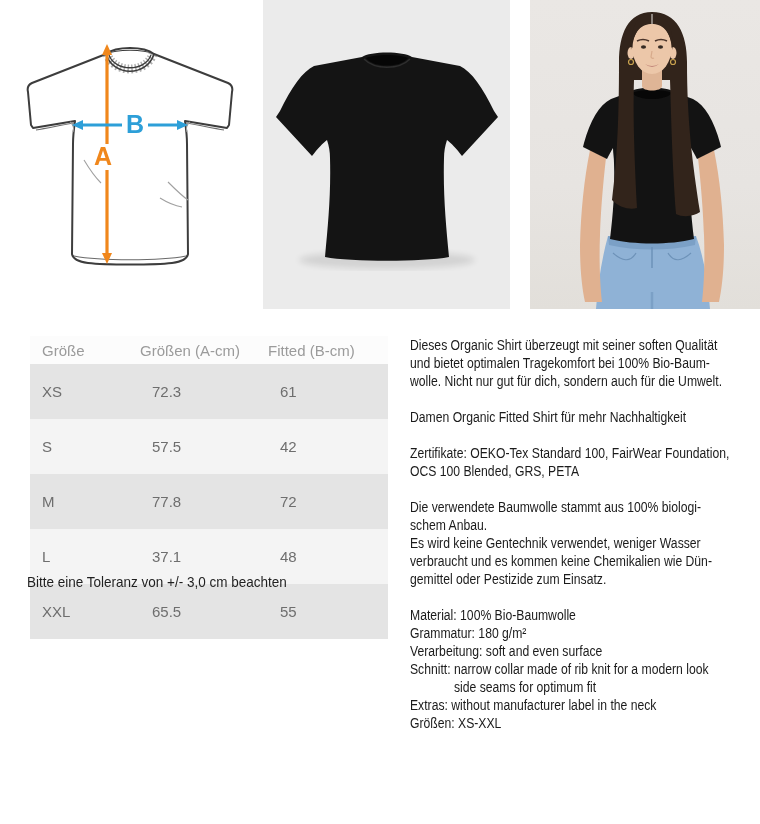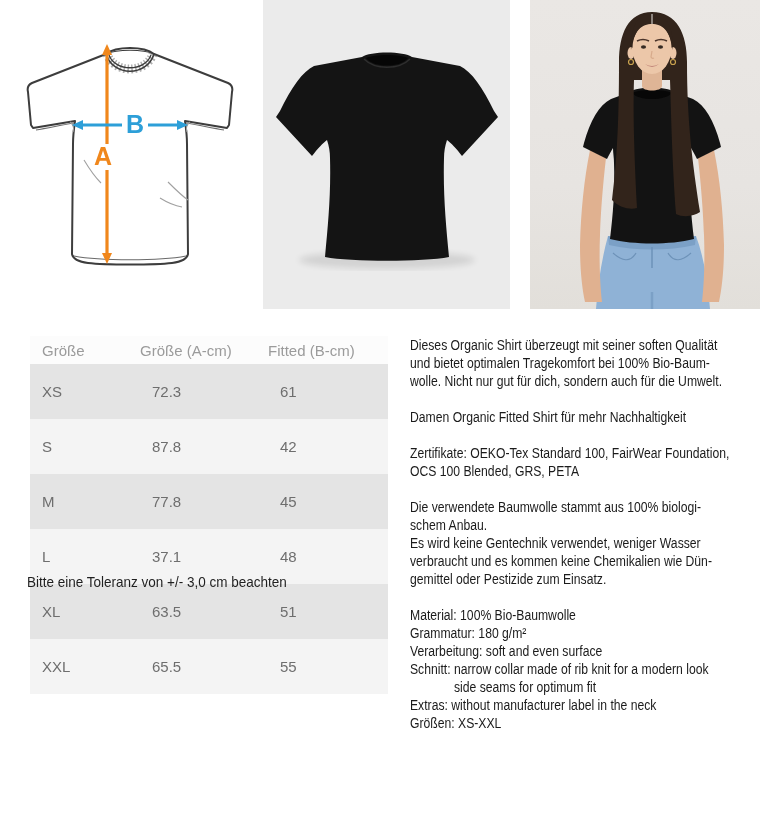--- a/index.html
+++ b/index.html
@@ -155,49 +155,44 @@
 
   <table class="size-table">
     <colgroup>
         <col class="c1">
         <col class="c2">
         <col class="c3">
       </colgroup>
     <thead>
       <tr>
         <th>Größe</th>
-        <th>Größe (A-cm)</th>
+        <th>Größen (A-cm)</th>
         <th>Fitted (B-cm)</th>
       </tr>
     </thead>
     <tbody>
       <tr>
         <td>XS</td>
         <td>72.3</td>
         <td>61</td>
       </tr>
       <tr>
         <td>S</td>
-        <td>87.8</td>
+        <td>57.5</td>
         <td>42</td>
       </tr>
       <tr>
         <td>M</td>
         <td>77.8</td>
-        <td>45</td>
+        <td>72</td>
       </tr>
       <tr>
         <td>L</td>
         <td>37.1</td>
         <td>48</td>
-      </tr>
-      <tr>
-        <td>XL</td>
-        <td>63.5</td>
-        <td>51</td>
       </tr>
       <tr>
         <td>XXL</td>
         <td>65.5</td>
         <td>55</td>
       </tr>
     </tbody>
   </table>
 
   <div class="tolerance">Bitte eine Toleranz von +/- 3,0 cm beachten</div>

